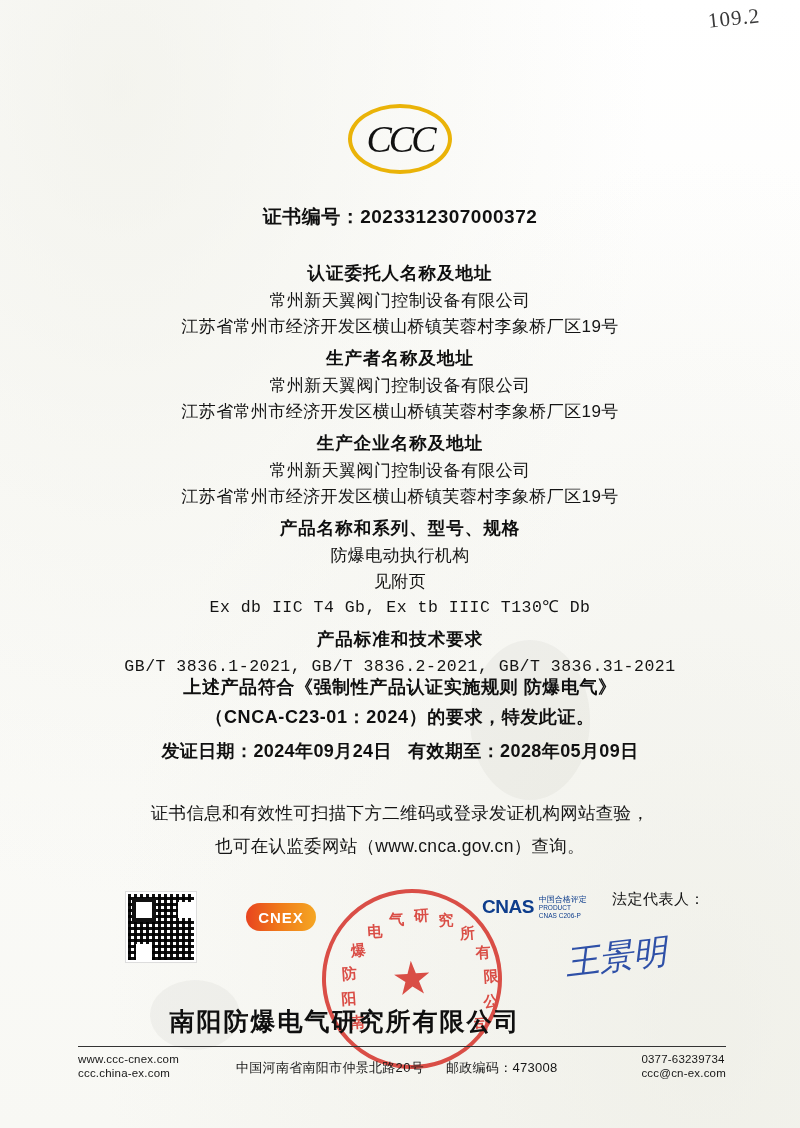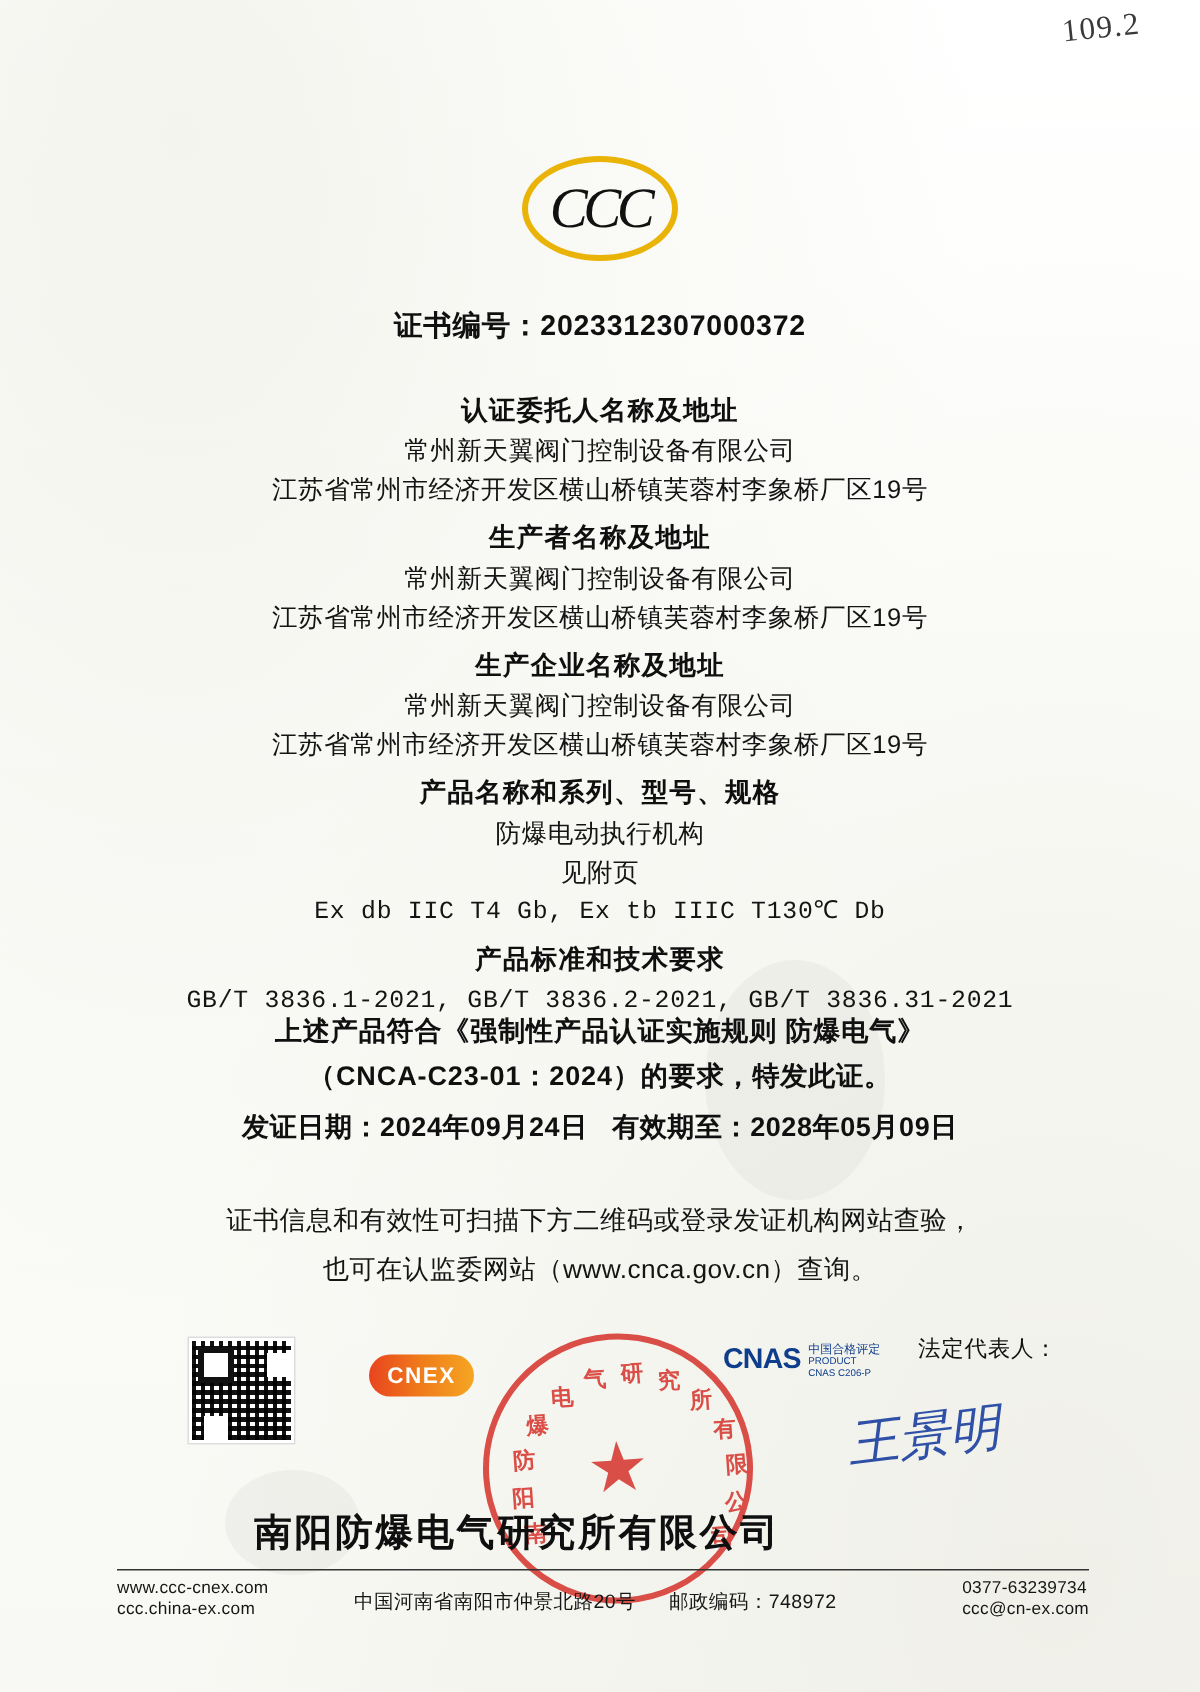--- a/index.html
+++ b/index.html
@@ -449,20 +449,20 @@
 
   <div class="issuer">南阳防爆电气研究所有限公司</div>
 
   <div class="footer-rule"></div>
   <div class="footer">
     <div class="footer-left">
       <div>www.ccc-cnex.com</div>
       <div>ccc.china-ex.com</div>
     </div>
     <div class="footer-center">
-      <span>中国河南省南阳市仲景北路20号</span><span class="gap"></span><span>邮政编码：</span><span>748972</span>
+      <span>中国河南省南阳市仲景北路20号</span><span class="gap"></span><span>邮政编码：</span><span>473008</span>
     </div>
     <div class="footer-right">
       <div>0377-63239734</div>
       <div>ccc@cn-ex.com</div>
     </div>
   </div>
 </div>
 
 </body></html>

